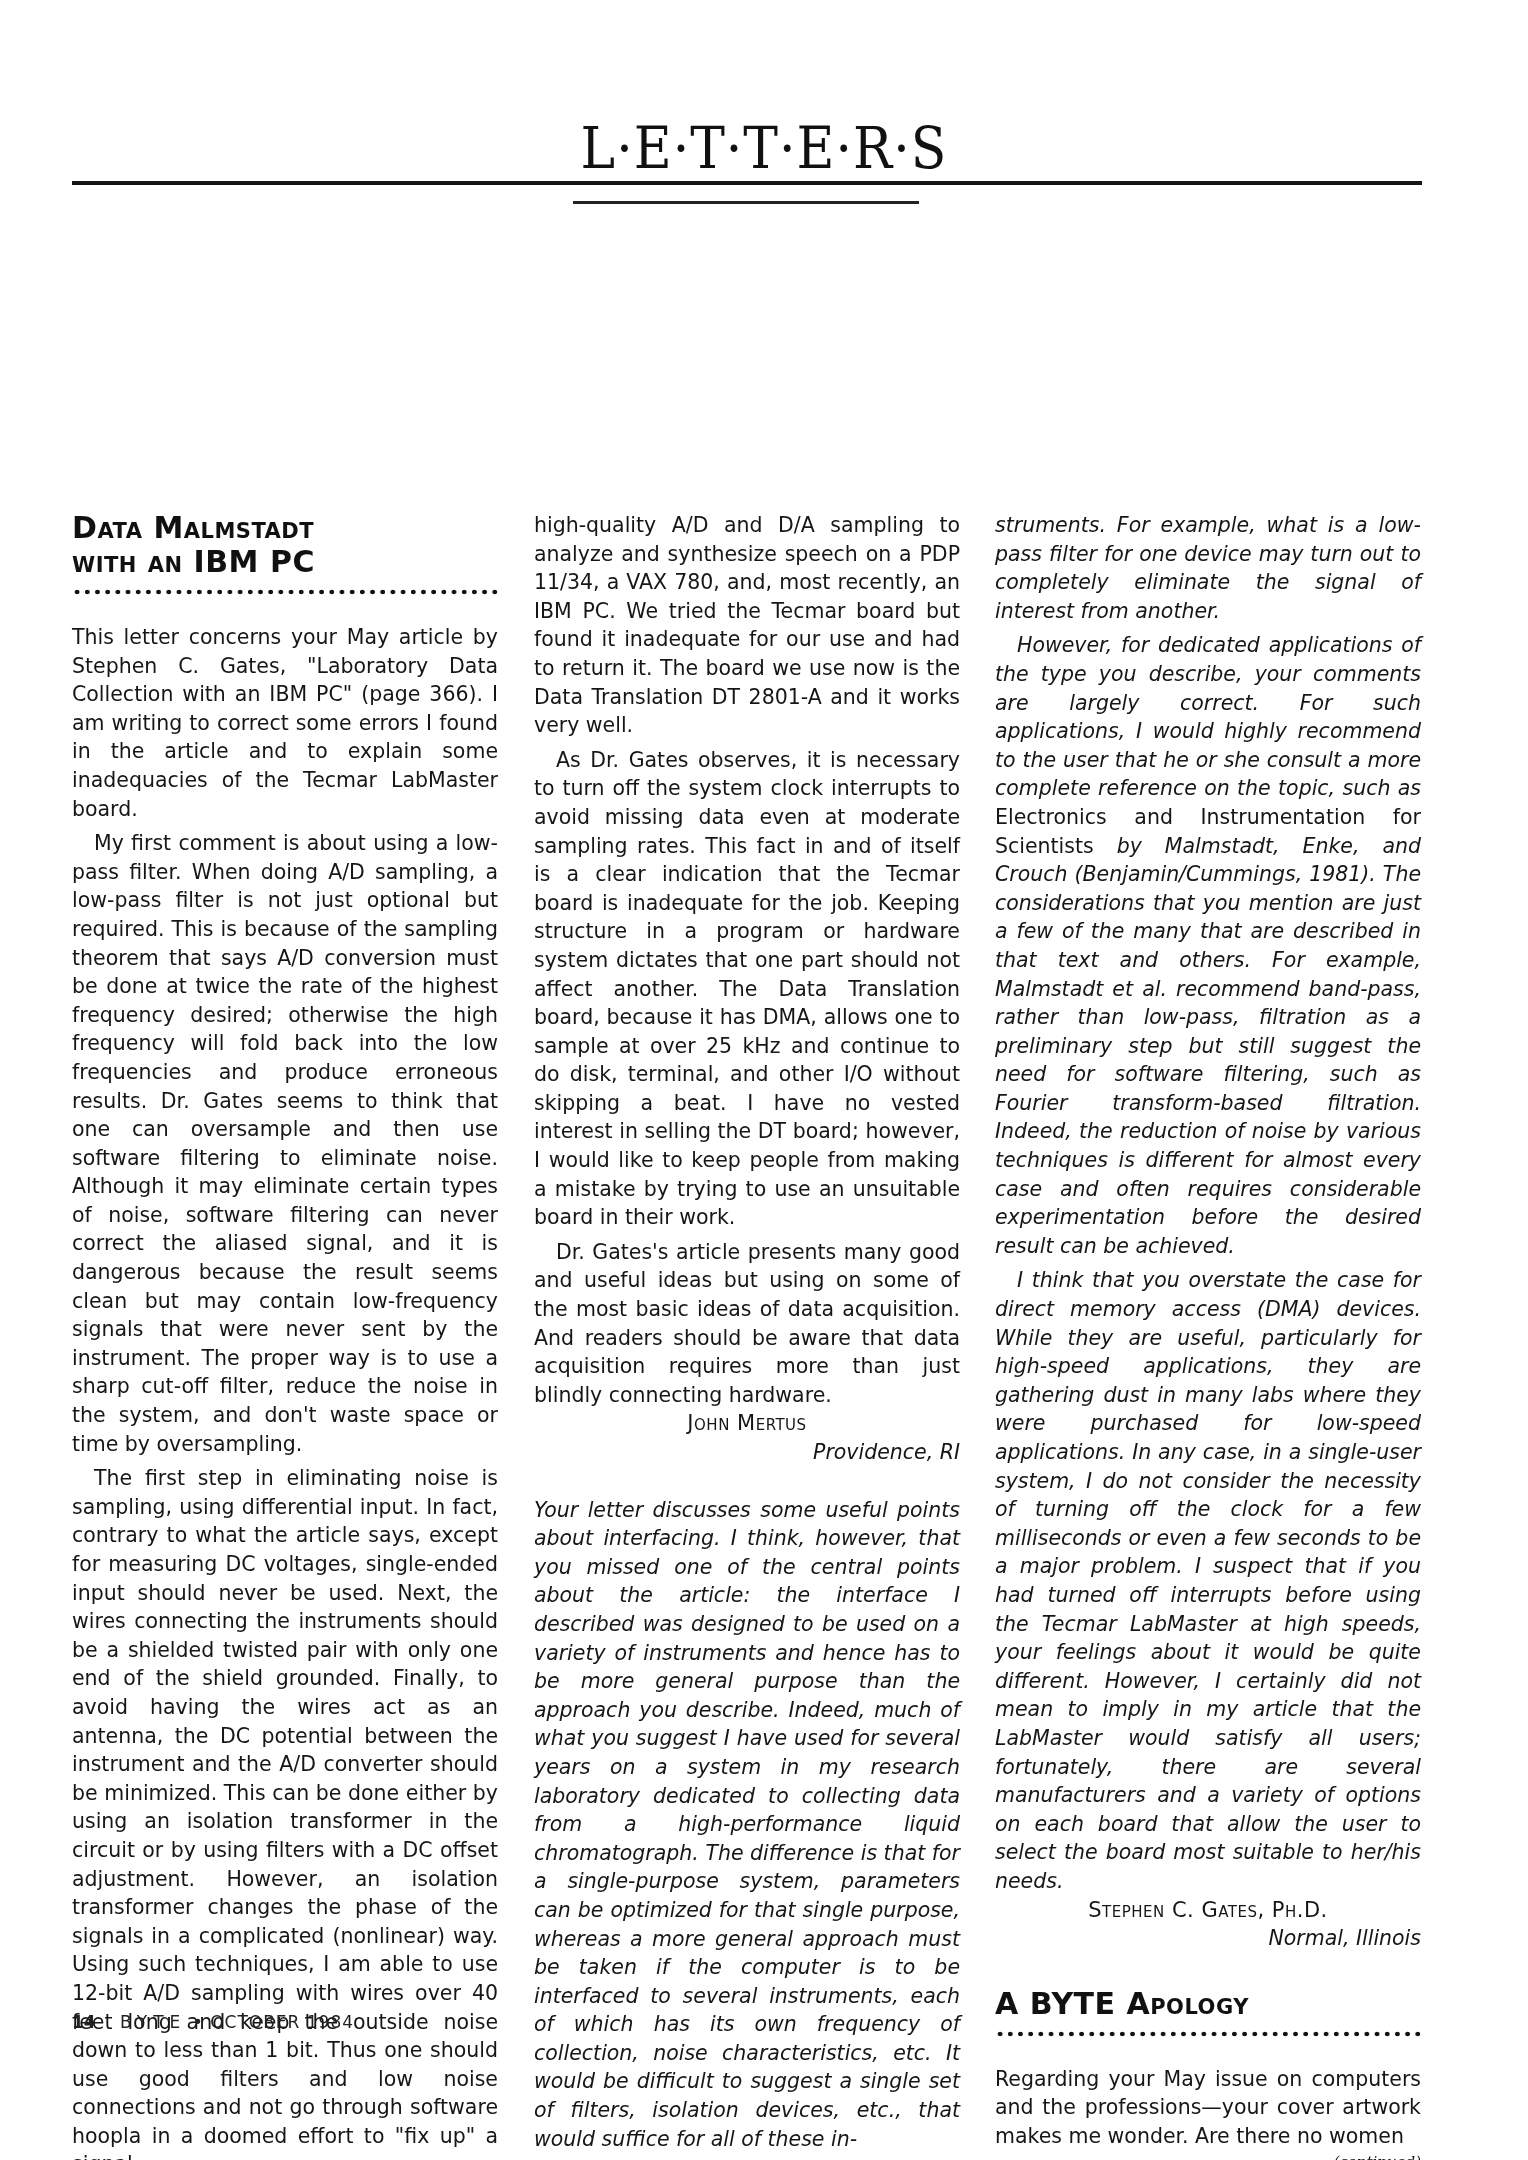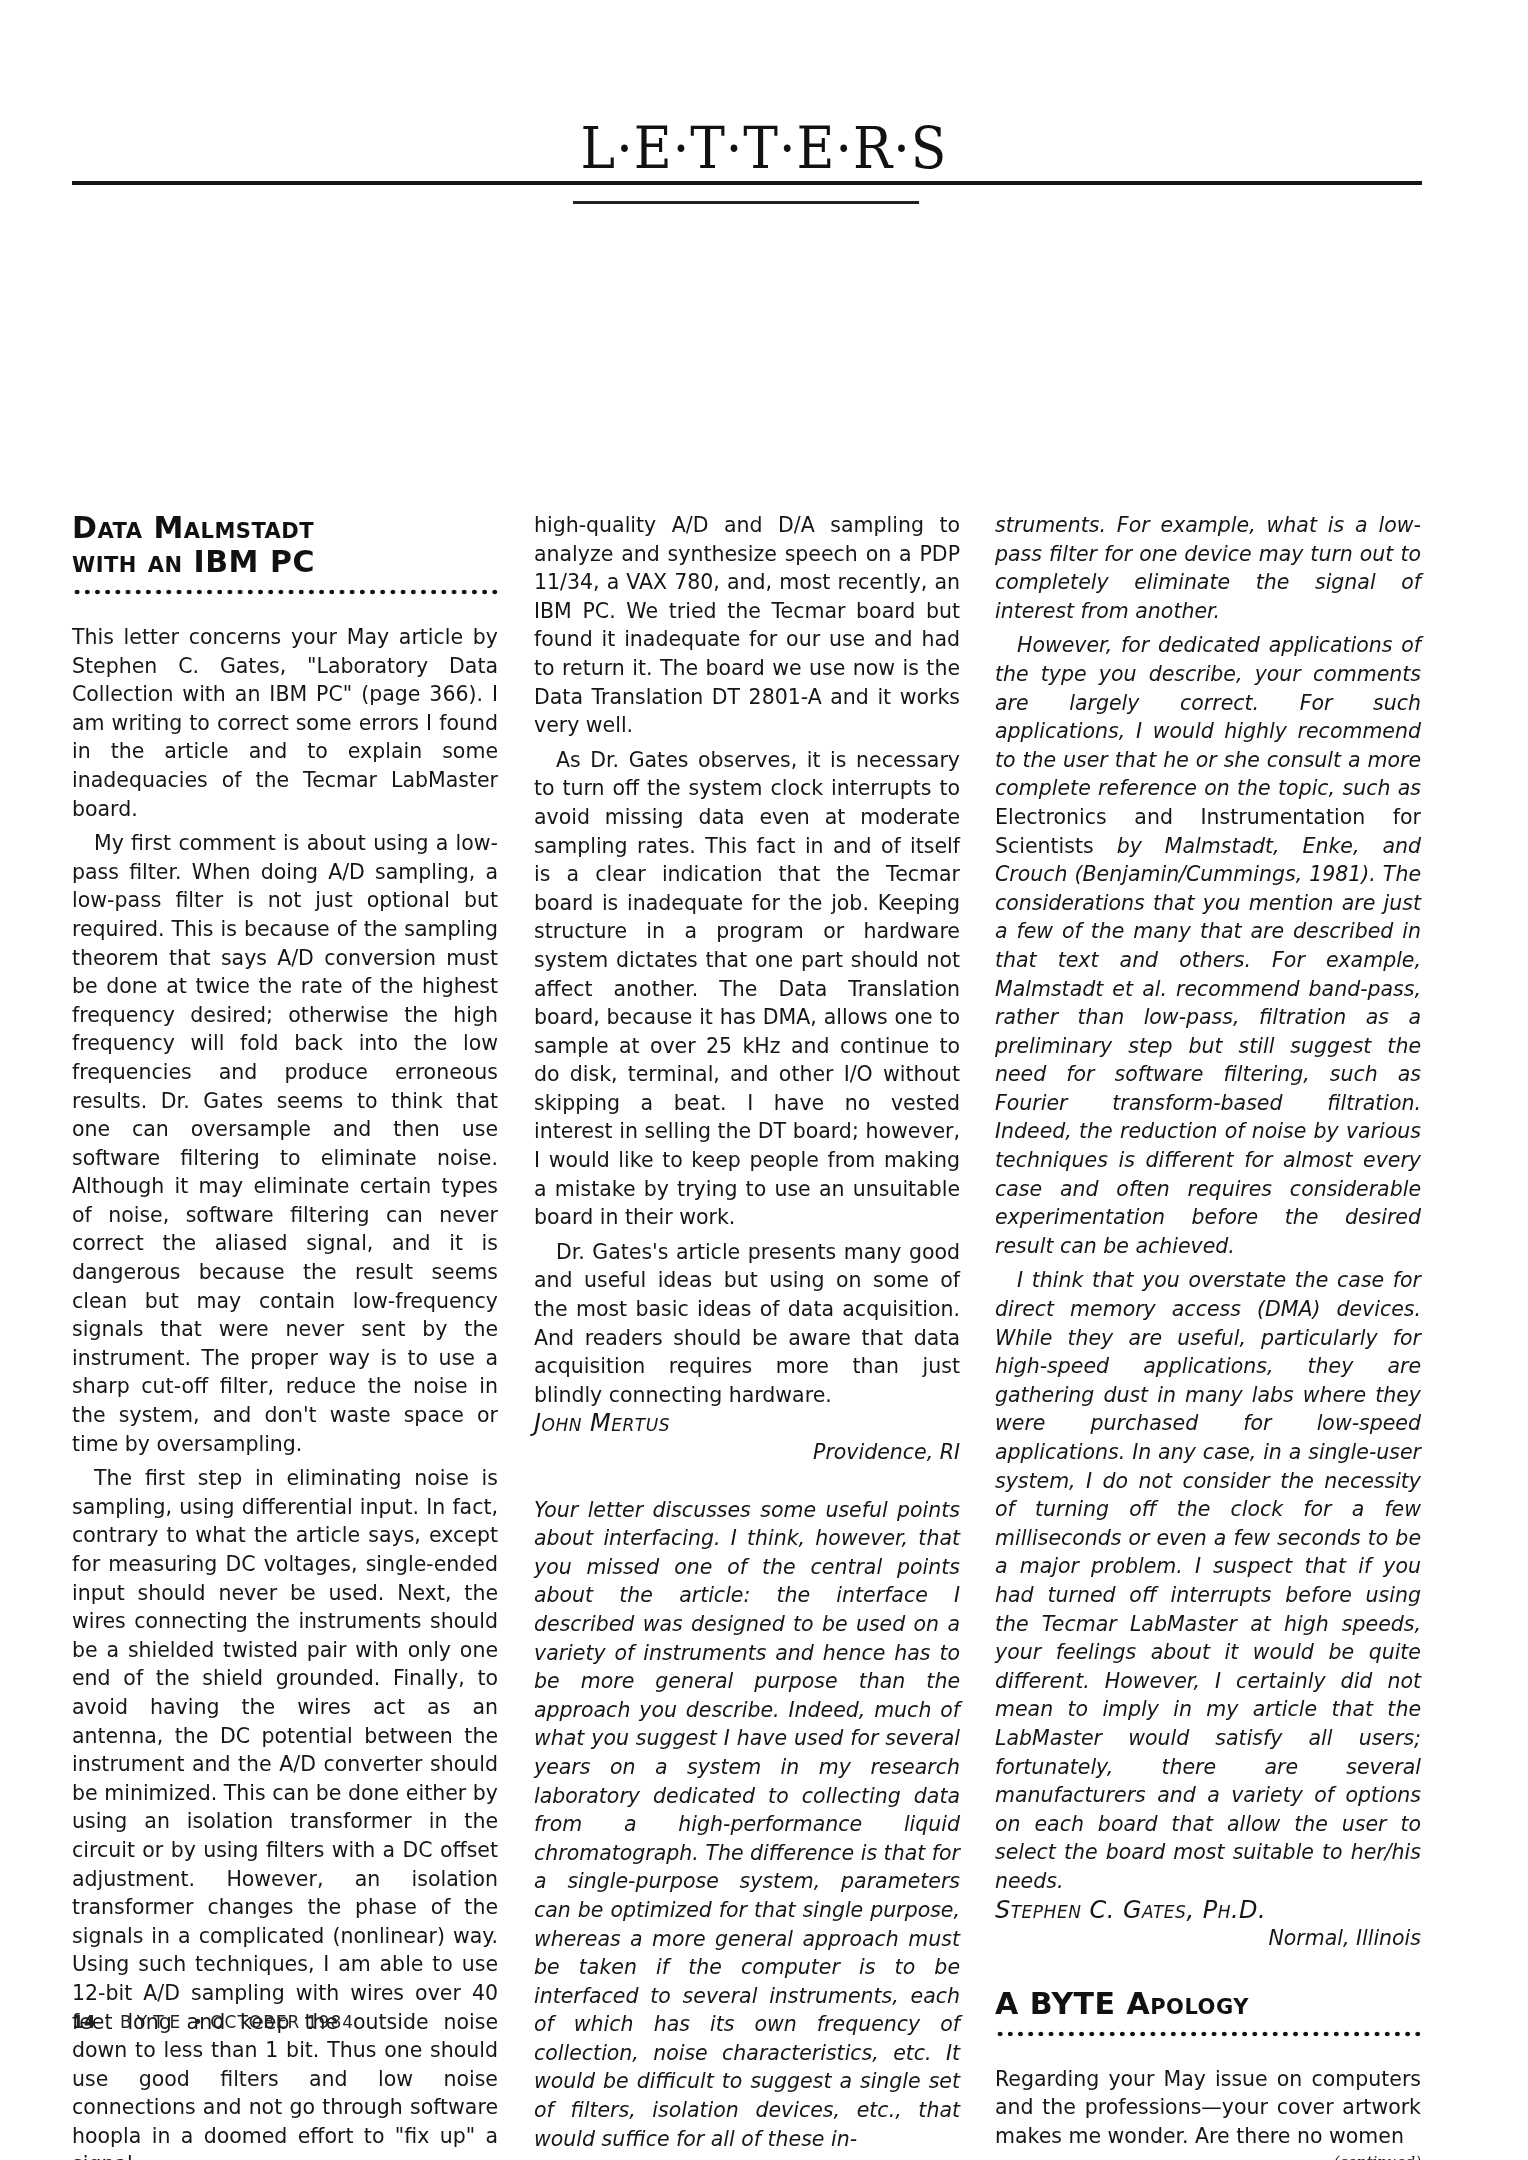--- a/index.html
+++ b/index.html
@@ -16,21 +16,21 @@
   .col2 { left: 534px; }
   .col3 { left: 995px; }
   .col p { margin: 0; text-align: justify; hyphens: manual; }
   .col p.indent { text-indent: 22px; margin-top: 6px; }
   .col p.first { text-indent: 0; }
   .italic { font-style: italic; }
   .head { font-size: 30px; line-height: 34px; font-variant: small-caps; letter-spacing: 0.5px; margin: 0; color: #111;}
   .dots { margin: 8px 0 26px 0; height: 10px; width: 426px;
           background-image: radial-gradient(circle, #111 2.1px, transparent 2.6px);
           background-size: 10.2px 10px; background-repeat: repeat-x; }
-  .sig-name { text-align: left; font-variant: small-caps; font-size: 24px; line-height: 28.6px; letter-spacing: 0.5px; font-style: italic; }
+  .sig-name { text-align: center; font-variant: small-caps; font-size: 21px; line-height: 28.6px; letter-spacing: 0.5px; }
   .sig-place { text-align: right; font-style: italic; line-height: 28.6px; }
   .gap { height: 29px; }
   .continued { text-align: right; font-style: italic; font-size: 15px; line-height: 24px;
                font-family: "DejaVu Serif", "Liberation Serif", serif; }
   .footer { position: absolute; left: 72px; top: 2012px; font-size: 17px; letter-spacing: 1px; color: #222; text-align: center; }
   .footer .pg { font-weight: bold; margin-right: 18px; letter-spacing: 0; }
   .footer .mag { letter-spacing: 6px; }
 </style>
 </head>
 <body>

